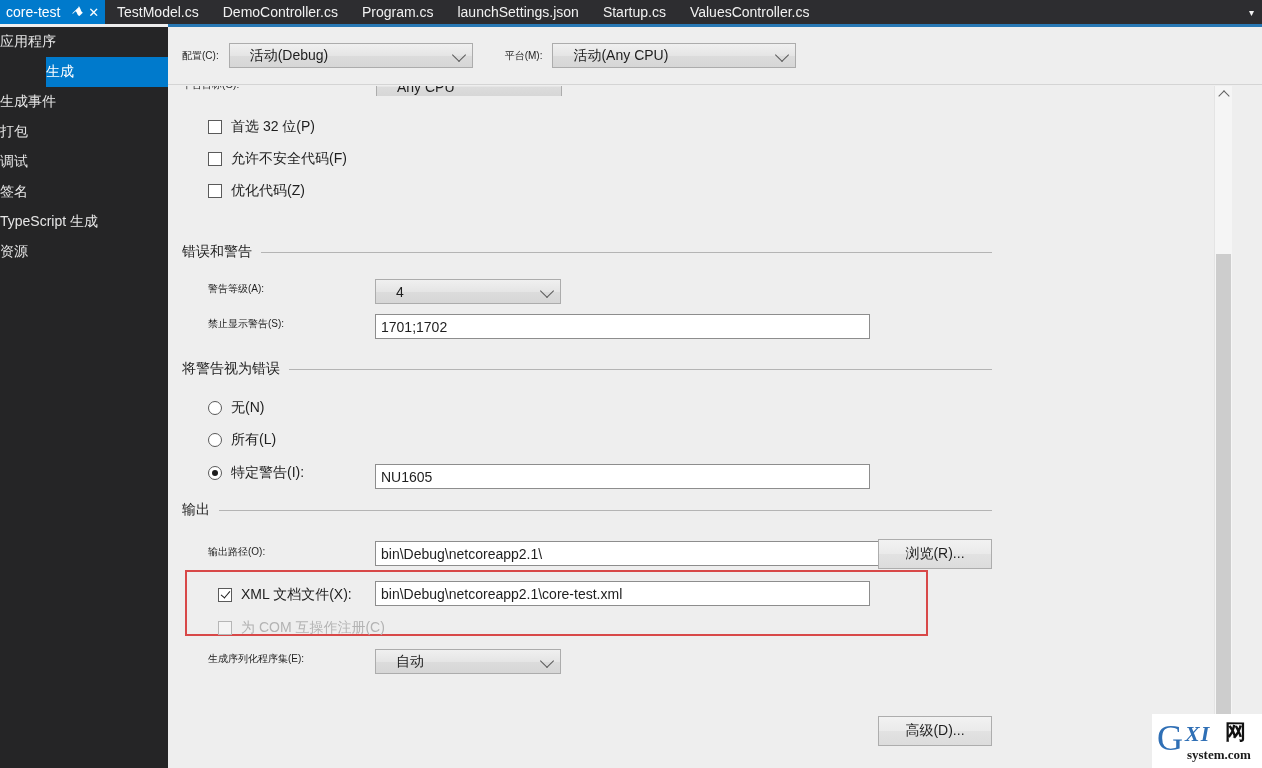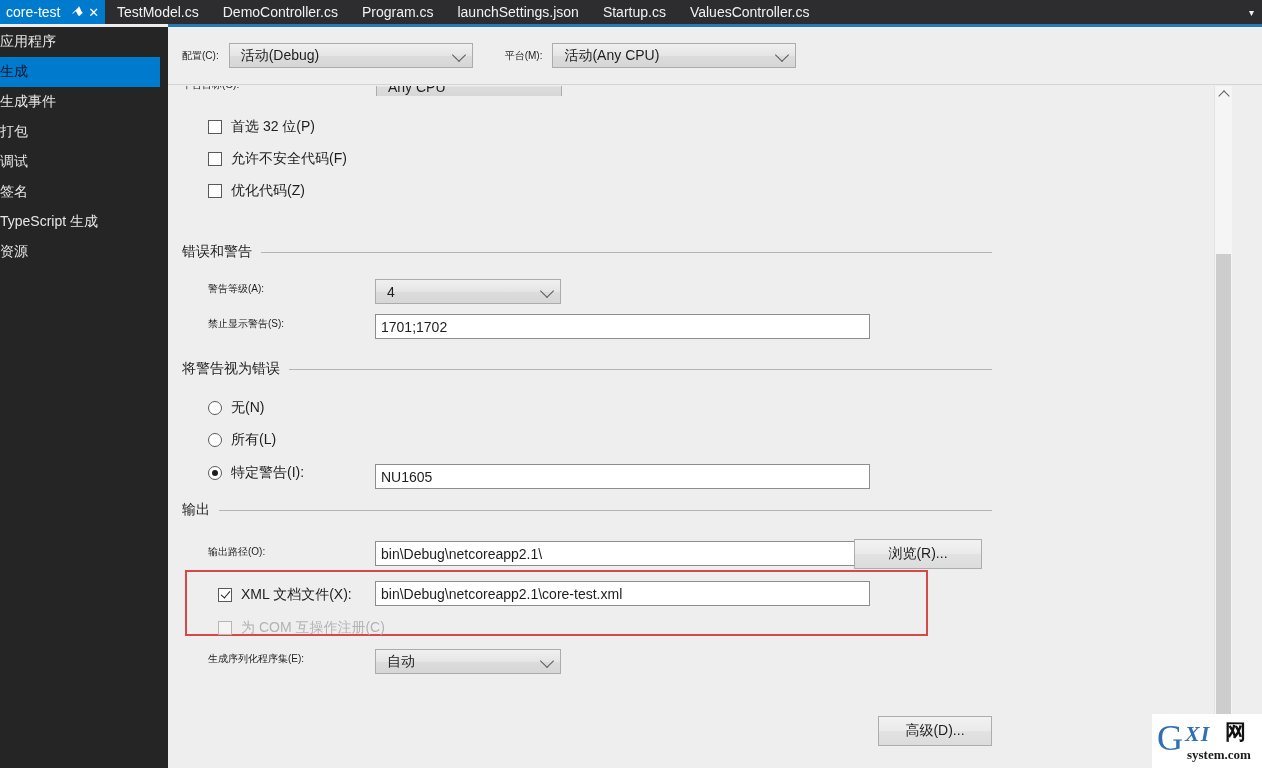--- a/index.html
+++ b/index.html
@@ -81,22 +81,23 @@
     height: 30px;
     display: flex;
     align-items: center;
     font-size: 14px;
     color: #e6e6e6;
     box-sizing: border-box;
     white-space: nowrap;
   }
   .side-item.selected {
     background: #007acc;
-    color: #0f172a;
+    color: #ffffff;
     width: 160px;
+    margin-left: 46px;
   }
 
   
   .main {
     position: absolute;
     left: 168px; top: 27px;
     width: 1094px; height: 741px;
     background: #eeeeee;
   }
 
@@ -119,21 +120,21 @@
 
   
   .combo {
     position: relative;
     height: 25px;
     box-sizing: border-box;
     border: 1px solid #acacac;
     background: linear-gradient(to bottom, #f0f0f0 0%, #e5e5e5 50%, #dcdcdc 51%, #d6d6d6 100%);
     display: flex;
     align-items: center;
-    padding-left: 11px;
+    padding-left: 20px;
     font-size: 14px;
     color: #1e1e1e;
     white-space: nowrap;
   }
   .combo .chev {
     position: absolute;
     right: 8px;
     top: 50%;
     width: 9px; height: 9px;
     margin-top: -6px;
@@ -520,21 +521,21 @@
           <span class="section-title">输出</span>
           <span class="section-rule"></span>
         </div>
 
         <div style="position:absolute; left:40px; top:459px; display:flex; align-items:center;">
           <span class="field-label">输出路径(O):</span>
         </div>
         <div class="textbox" style="position:absolute; left:207px; top:455px; width:535px;">
           <span>bin\Debug\netcoreapp2.1\</span>
         </div>
-        <div class="btn" style="position:absolute; left:686px; top:453px; width:128px;">
+        <div class="btn" style="position:absolute; left:710px; top:453px; width:114px;">
           <span>浏览(R)...</span>
         </div>
 
         <div class="highlight-box" style="left:17px; top:484px; width:743px; height:66px;"></div>
 
         <div class="chk-row" style="left:50px; top:500px;">
           <span class="chk checked"></span>
           <span class="chk-label">XML 文档文件(X):</span>
         </div>
         <div class="textbox" style="position:absolute; left:207px; top:495px; width:495px;">

